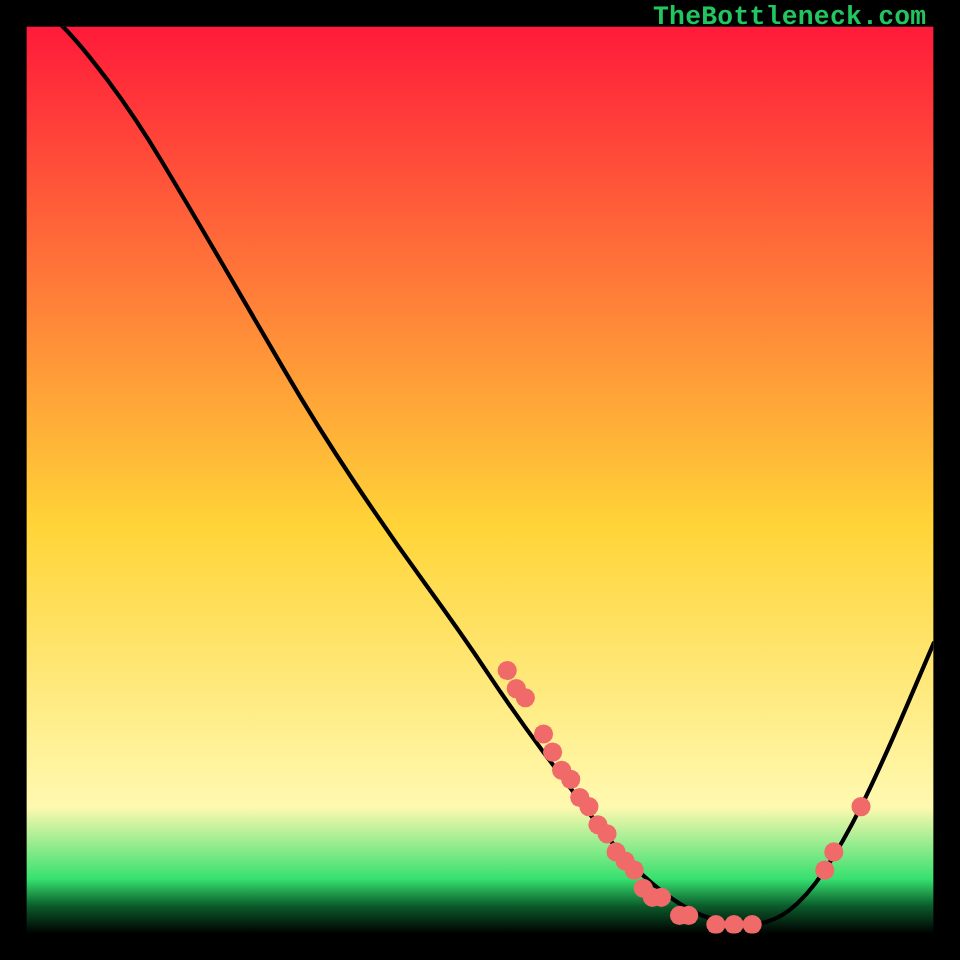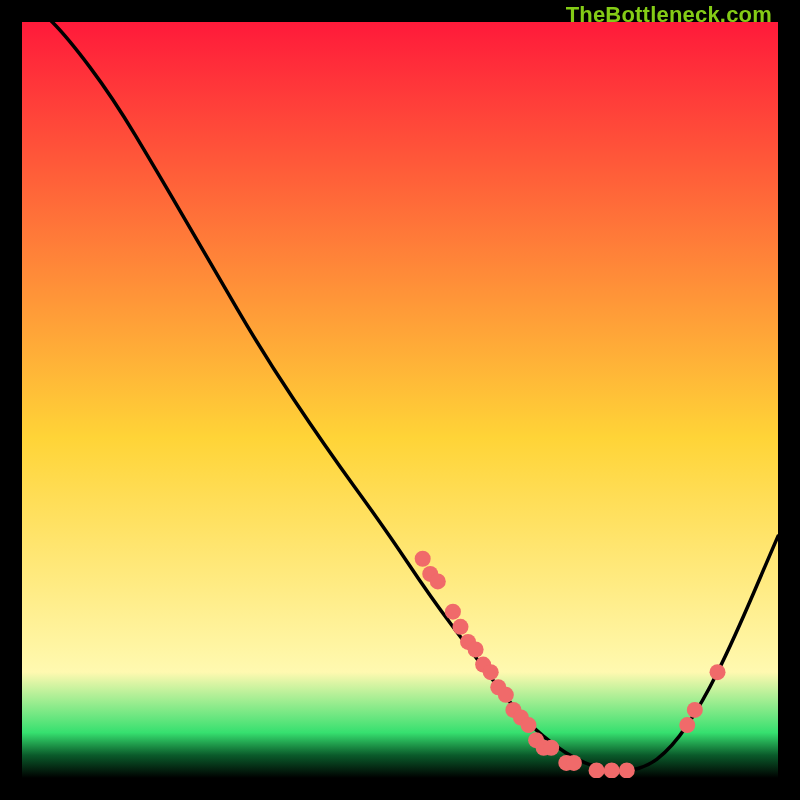--- a/index.html
+++ b/index.html
@@ -19,24 +19,24 @@
     background: #000;
   }
   .plot {
     position: absolute;
     inset: 0;
   }
   .attribution {
     position: absolute;
     top: 2px;
     right: 28px;
-    font-family: Liberation Sans, sans-serif;
+    font-family: Liberation Mono, monospace;
     font-size: 22px;
     font-weight: 600;
-    color: #84cc16;
+    color: #22c55e;
     letter-spacing: 0.2px;
   }
   svg { display: block; }
 </style>
 </head>
 <body>
 
 <div class="frame">
   <svg class="plot" width="756" height="756" viewBox="0 0 756 756">
     <defs>

